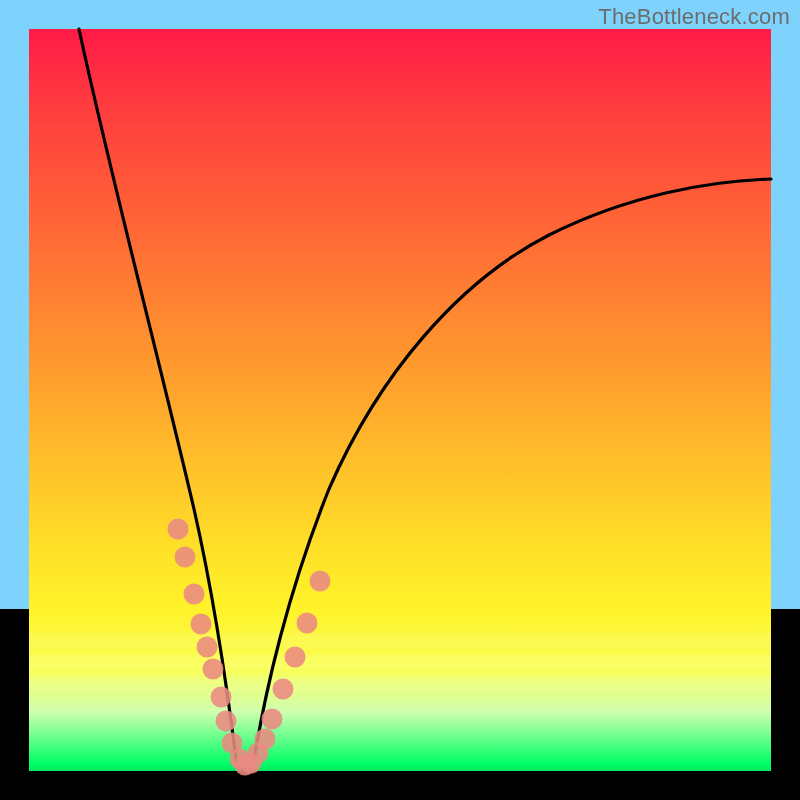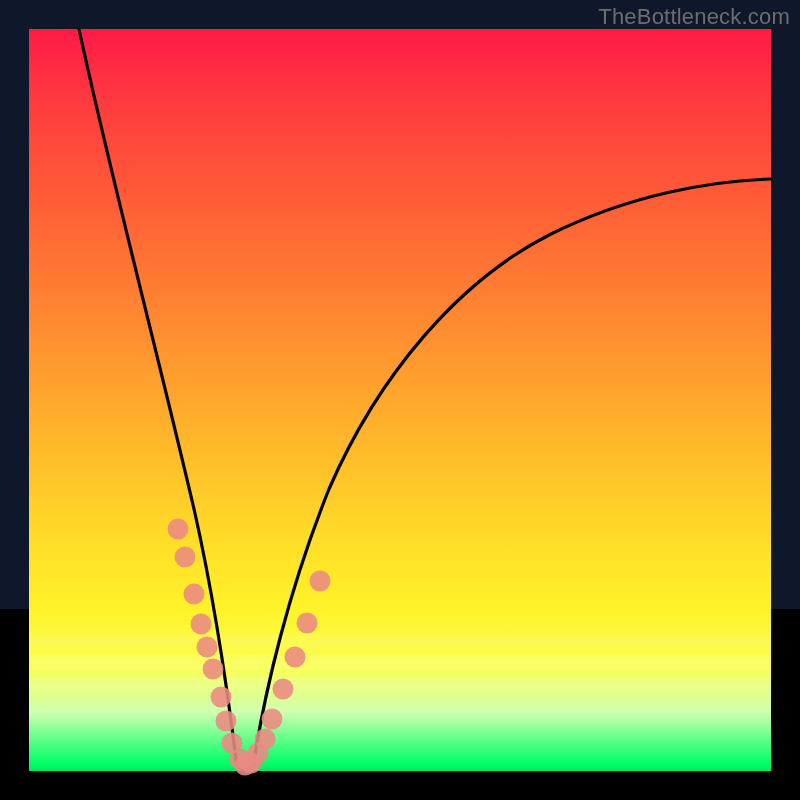--- a/index.html
+++ b/index.html
@@ -10,21 +10,21 @@
     overflow: hidden;
     background: #000;
     font-family: Arial, Helvetica, sans-serif;
   }
   .frame {
     position: absolute;
     left: 0;
     top: 0;
     width: 800px;
     height: 609px;
-    background: #0f172a;
+    background: #7dd3fc;
   }
   .plot {
     position: absolute;
     left: 29px;
     top: 29px;
     width: 742px;
     height: 742px;
     background: linear-gradient(to bottom,
       #ff1a47 0%,
       #ff3b3f 10%,

